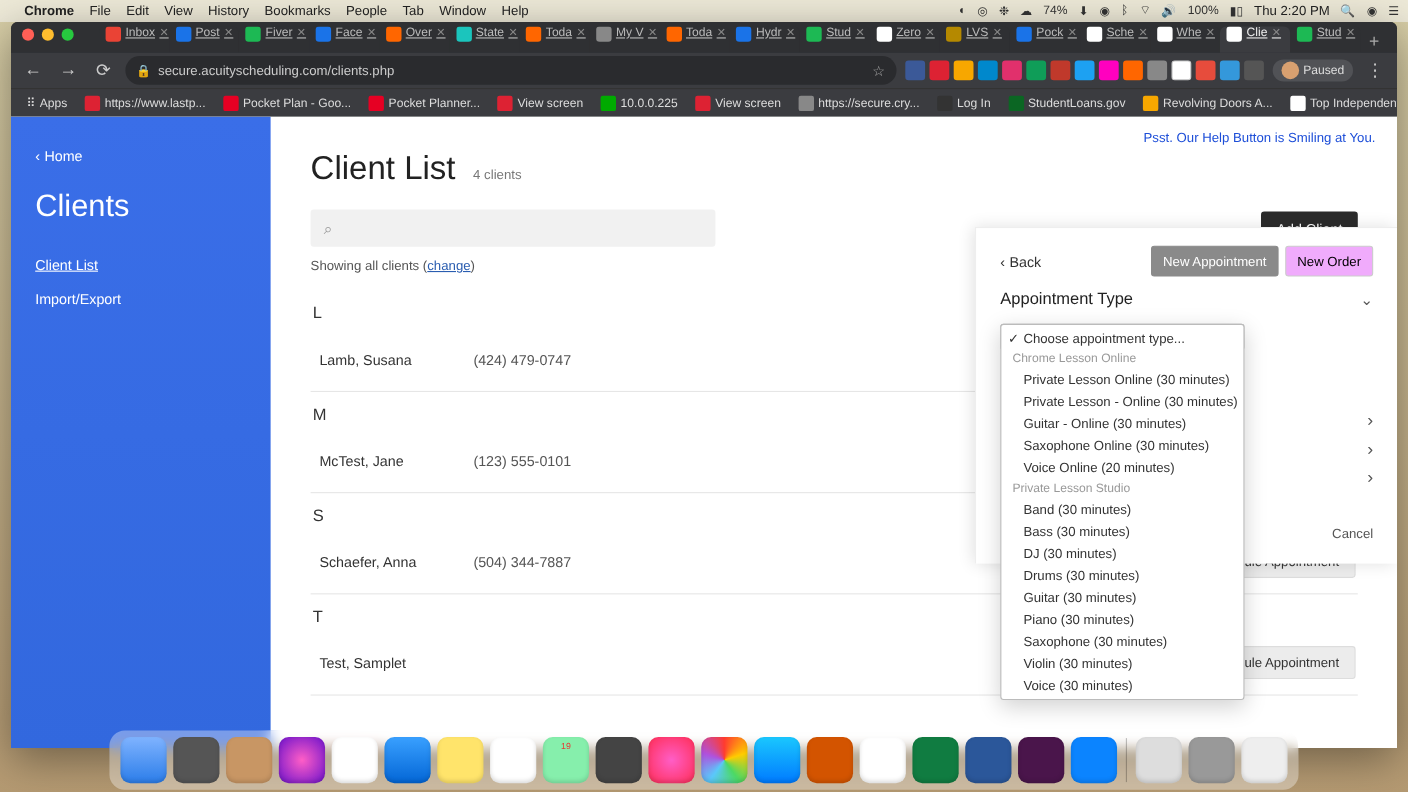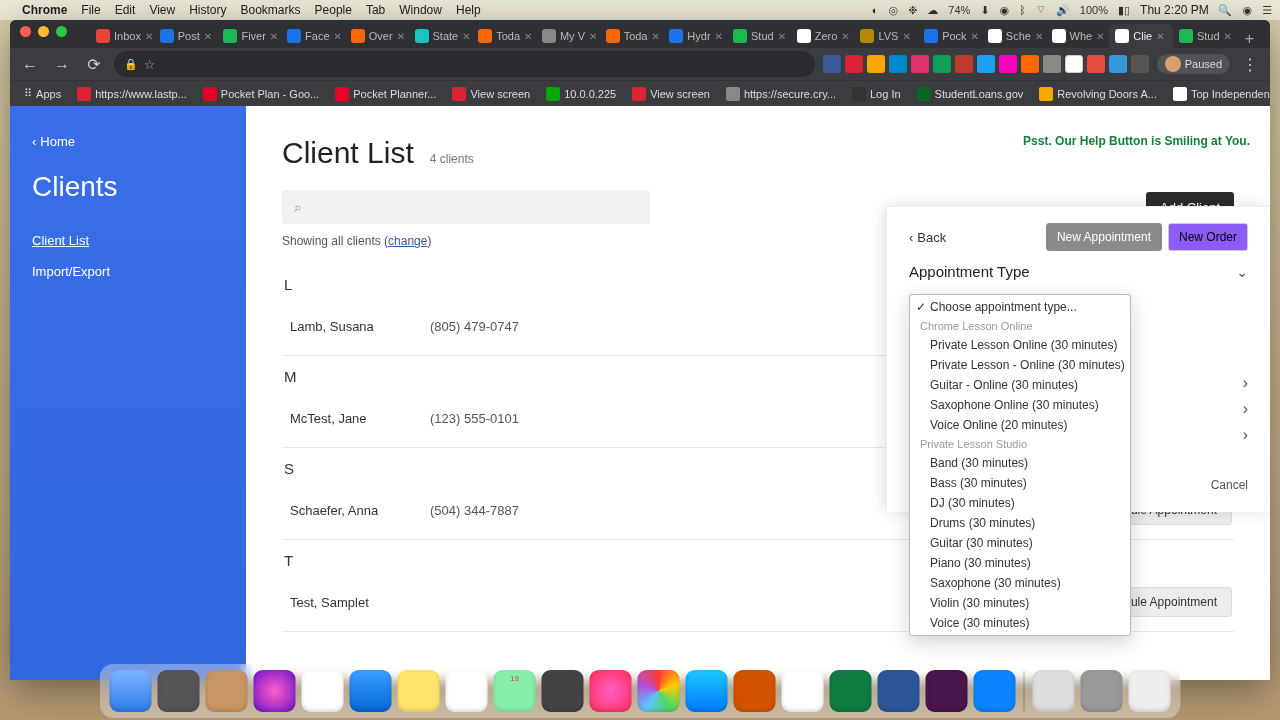--- a/index.html
+++ b/index.html
@@ -14,21 +14,21 @@
 .mac-menu .app-name { font-weight:600; }
 .menu-icon { font-size:11px; color:#333; }
 
 
 .chrome-window { position:absolute; top:20px; left:10px; right:10px; bottom:40px; background:#2f3033; border-radius:6px 6px 0 0; overflow:hidden; display:flex; flex-direction:column; box-shadow:0 10px 40px rgba(0,0,0,0.4);}
 .traffic-lights { position:absolute; top:6px; left:10px; display:flex; gap:7px; z-index:10;}
 .traffic-lights span { width:11px; height:11px; border-radius:50%; display:inline-block;}
 .tl-red{background:#ff5f56;} .tl-yel{background:#ffbd2e;} .tl-grn{background:#27c93f;}
 
 .tab-strip { height:28px; background:#2f3033; display:flex; align-items:flex-end; padding-left:80px; padding-right:8px; gap:0; }
-.tab { flex:1; max-width:90px; height:24px; background:#2f3033; border-radius:6px 6px 0 0; display:flex; align-items:center; padding:0 6px; color:#bbb; font-size:11px; overflow:hidden; white-space:nowrap; cursor:pointer; }
+.tab { flex:1; max-width:90px; height:24px; background:#2f3033; border-radius:6px 6px 0 0; display:flex; padding:0 6px; color:#bbb; font-size:11px; overflow:hidden; white-space:nowrap; cursor:pointer;text-decoration:underline; }
 .tab.active { background:#3b3c40; color:#eee; }
 .tab .favicon { width:14px; height:14px; border-radius:3px; margin-right:4px; flex-shrink:0; background:#666; }
 .tab .fav-red{background:#ea4335;} .tab .fav-blue{background:#1a73e8;} .tab .fav-green{background:#1db954;} .tab .fav-orange{background:#f60;} .tab .fav-teal{background:#1bc5bd;} .tab .fav-white{background:#fff;} .tab .fav-grey{background:#888;} .tab .fav-gold{background:#b58900;}
 .tab .close { margin-left:4px; font-size:10px; color:#888; }
 .tab-add { color:#aaa; padding:0 8px; font-size:16px; cursor:pointer; }
 
 .url-bar-row { height:32px; background:#3b3c40; display:flex; align-items:center; padding:0 8px; gap:8px;}
 .nav-btn { width:24px; height:24px; color:#ccc; display:flex; align-items:center; justify-content:center; font-size:16px; cursor:pointer; border-radius:50%;}
 .url-field { flex:1; height:26px; background:#2a2b2e; border-radius:13px; display:flex; align-items:center; padding:0 10px; color:#ccc; font-size:12px; gap:6px;}
 .url-field .lock { font-size:11px; }
@@ -48,21 +48,21 @@
 
 
 .sidebar { width:236px; background:#3a6ee8; background:linear-gradient(#3a6ee8,#3268de); color:#fff; padding:20px 0 0 0; flex-shrink:0;}
 .sidebar .home-link { display:flex; align-items:center; gap:4px; padding:8px 22px; font-size:13px; cursor:pointer;}
 .sidebar .section-title { padding:14px 22px 8px 22px; font-size:28px; font-weight:400;}
 .sidebar .nav-item { padding:8px 22px; font-size:13px; cursor:pointer;}
 .sidebar .nav-item.active { text-decoration:underline; }
 
 
 .main { flex:1; padding:18px 36px; position:relative; overflow:auto; }
-.help-btn { position:absolute; top:28px; right:20px; font-size:12px; color:#15803d;font-weight:bold;}
+.help-btn { position:absolute; top:12px; right:20px; font-size:12px; color:#1d4ed8;}
 .page-title-row { display:flex; align-items:baseline; gap:16px; margin:12px 0 20px 0;}
 .page-title-row h1 { font-size:30px; font-weight:400; color:#222;}
 .page-title-row .count { font-size:12px; color:#777;}
 .search-add-row { display:flex; align-items:center; gap:14px; margin-bottom:10px;}
 .search-box { width:368px; height:34px; background:#f1f1f1; border-radius:3px; display:flex; align-items:center; padding:0 12px;}
 .search-box input { flex:1; border:none; background:transparent; font-size:13px; outline:none; color:#333;}
 .search-box .mag { color:#999; font-size:14px;}
 .add-client-btn { height:30px; padding:0 14px; background:#2b2b2b; color:#fff; border:none; border-radius:3px; font-size:13px; cursor:pointer;}
 .showing-text { font-size:12px; color:#555; margin-bottom:16px;}
 .showing-text a { color:#2a5db0; text-decoration:underline; cursor:pointer;}
@@ -71,21 +71,21 @@
 .client-row .cname { width:140px; color:#333;}
 .client-row .cphone { color:#555;}
 .client-row .sched-btn { margin-left:auto; height:30px; padding:0 14px; background:#ececec; border:1px solid #ddd; border-radius:3px; font-size:12px; color:#333; cursor:pointer;}
 .bulk-delete { display:inline-block; margin-top:40px; font-size:13px; color:#b8342e; text-decoration:underline; cursor:pointer;}
 
 
 .right-panel { position:absolute; top:100px; right:0; width:384px; background:#fff; box-shadow:-2px 0 14px rgba(0,0,0,0.12); padding:16px 22px 20px 22px; border-left:1px solid #eee; border-top:1px solid #eee;}
 .rp-header { display:flex; align-items:center; margin-bottom:12px;}
 .rp-back { display:flex; align-items:center; gap:4px; font-size:13px; color:#333; cursor:pointer;}
 .rp-header .btns { margin-left:auto; display:flex; gap:6px;}
-.rp-header .btns button { height:28px; padding:0 10px; font-size:12px; border-radius:3px; border:1px solid #ccc; background:#8b5cf6; cursor:pointer;}
+.rp-header .btns button { height:28px; padding:0 10px; font-size:12px; border-radius:3px; border:1px solid #ccc; background:#f0abfc; cursor:pointer;}
 .rp-header .btns button.primary { background:#8a8a8a; color:#fff; border-color:#8a8a8a;}
 .rp-section-title { font-size:15px; color:#222; margin:8px 0 14px 0; display:flex; align-items:center;}
 .rp-section-title .chev { margin-left:auto; font-size:14px; color:#555;}
 
 .dropdown-wrap { position:relative; }
 .dropdown-display { width:222px; height:24px; border:1px solid #bbb; border-radius:3px; background:#fff; font-size:12px; padding:0 8px; display:flex; align-items:center; cursor:pointer;}
 .dropdown-display .dd-arrows { margin-left:auto; font-size:9px; color:#555; line-height:8px;}
 .dropdown-menu { position:absolute; top:0; left:0; width:222px; max-height:360px; background:#fff; border:1px solid #bbb; border-radius:3px; box-shadow:0 6px 20px rgba(0,0,0,0.18); font-size:12px; padding:2px 0; z-index:50; overflow:auto;}
 .dropdown-menu .opt-group { color:#999; padding:3px 10px; font-size:11px;}
 .dropdown-menu .opt { padding:3px 10px 3px 20px; color:#333; cursor:pointer; white-space:nowrap;}
@@ -242,20 +242,21 @@
       </div>
       <div class="tab-add">+</div>
     </div>
 
   <div class="url-bar-row">
     <div class="nav-btn">←</div>
     <div class="nav-btn">→</div>
     <div class="nav-btn">⟳</div>
     <div class="url-field">
       <span class="lock">🔒</span>
+      <span class="url-text">secure.acuityscheduling.com/clients.php</span>
       <span class="star">☆</span>
     </div>
     <div class="ext-icons">
       <div class="ext" style="background:#3b5998"></div>
       <div class="ext" style="background:#d23"></div>
       <div class="ext" style="background:#f7a700"></div>
       <div class="ext" style="background:#08c"></div>
       <div class="ext" style="background:#e1306c"></div>
       <div class="ext" style="background:#0f9d58"></div>
       <div class="ext" style="background:#c0392b"></div>
@@ -356,21 +357,21 @@
       </div>
 
       <div class="showing-text">
         <span>Showing all clients (</span><a>change</a><span>)</span>
       </div>
 
       <div id="client-groups">
           <div class="letter-header">L</div>
           <div class="client-row">
             <span class="cname">Lamb, Susana</span>
-            <span class="cphone">(805) 479-0747</span>
+            <span class="cphone">(424) 479-0747</span>
             <button class="sched-btn">Schedule Appointment</button>
           </div>
           <div class="letter-header">M</div>
           <div class="client-row">
             <span class="cname">McTest, Jane</span>
             <span class="cphone">(123) 555-0101</span>
             <button class="sched-btn">Schedule Appointment</button>
           </div>
           <div class="letter-header">S</div>
           <div class="client-row">

